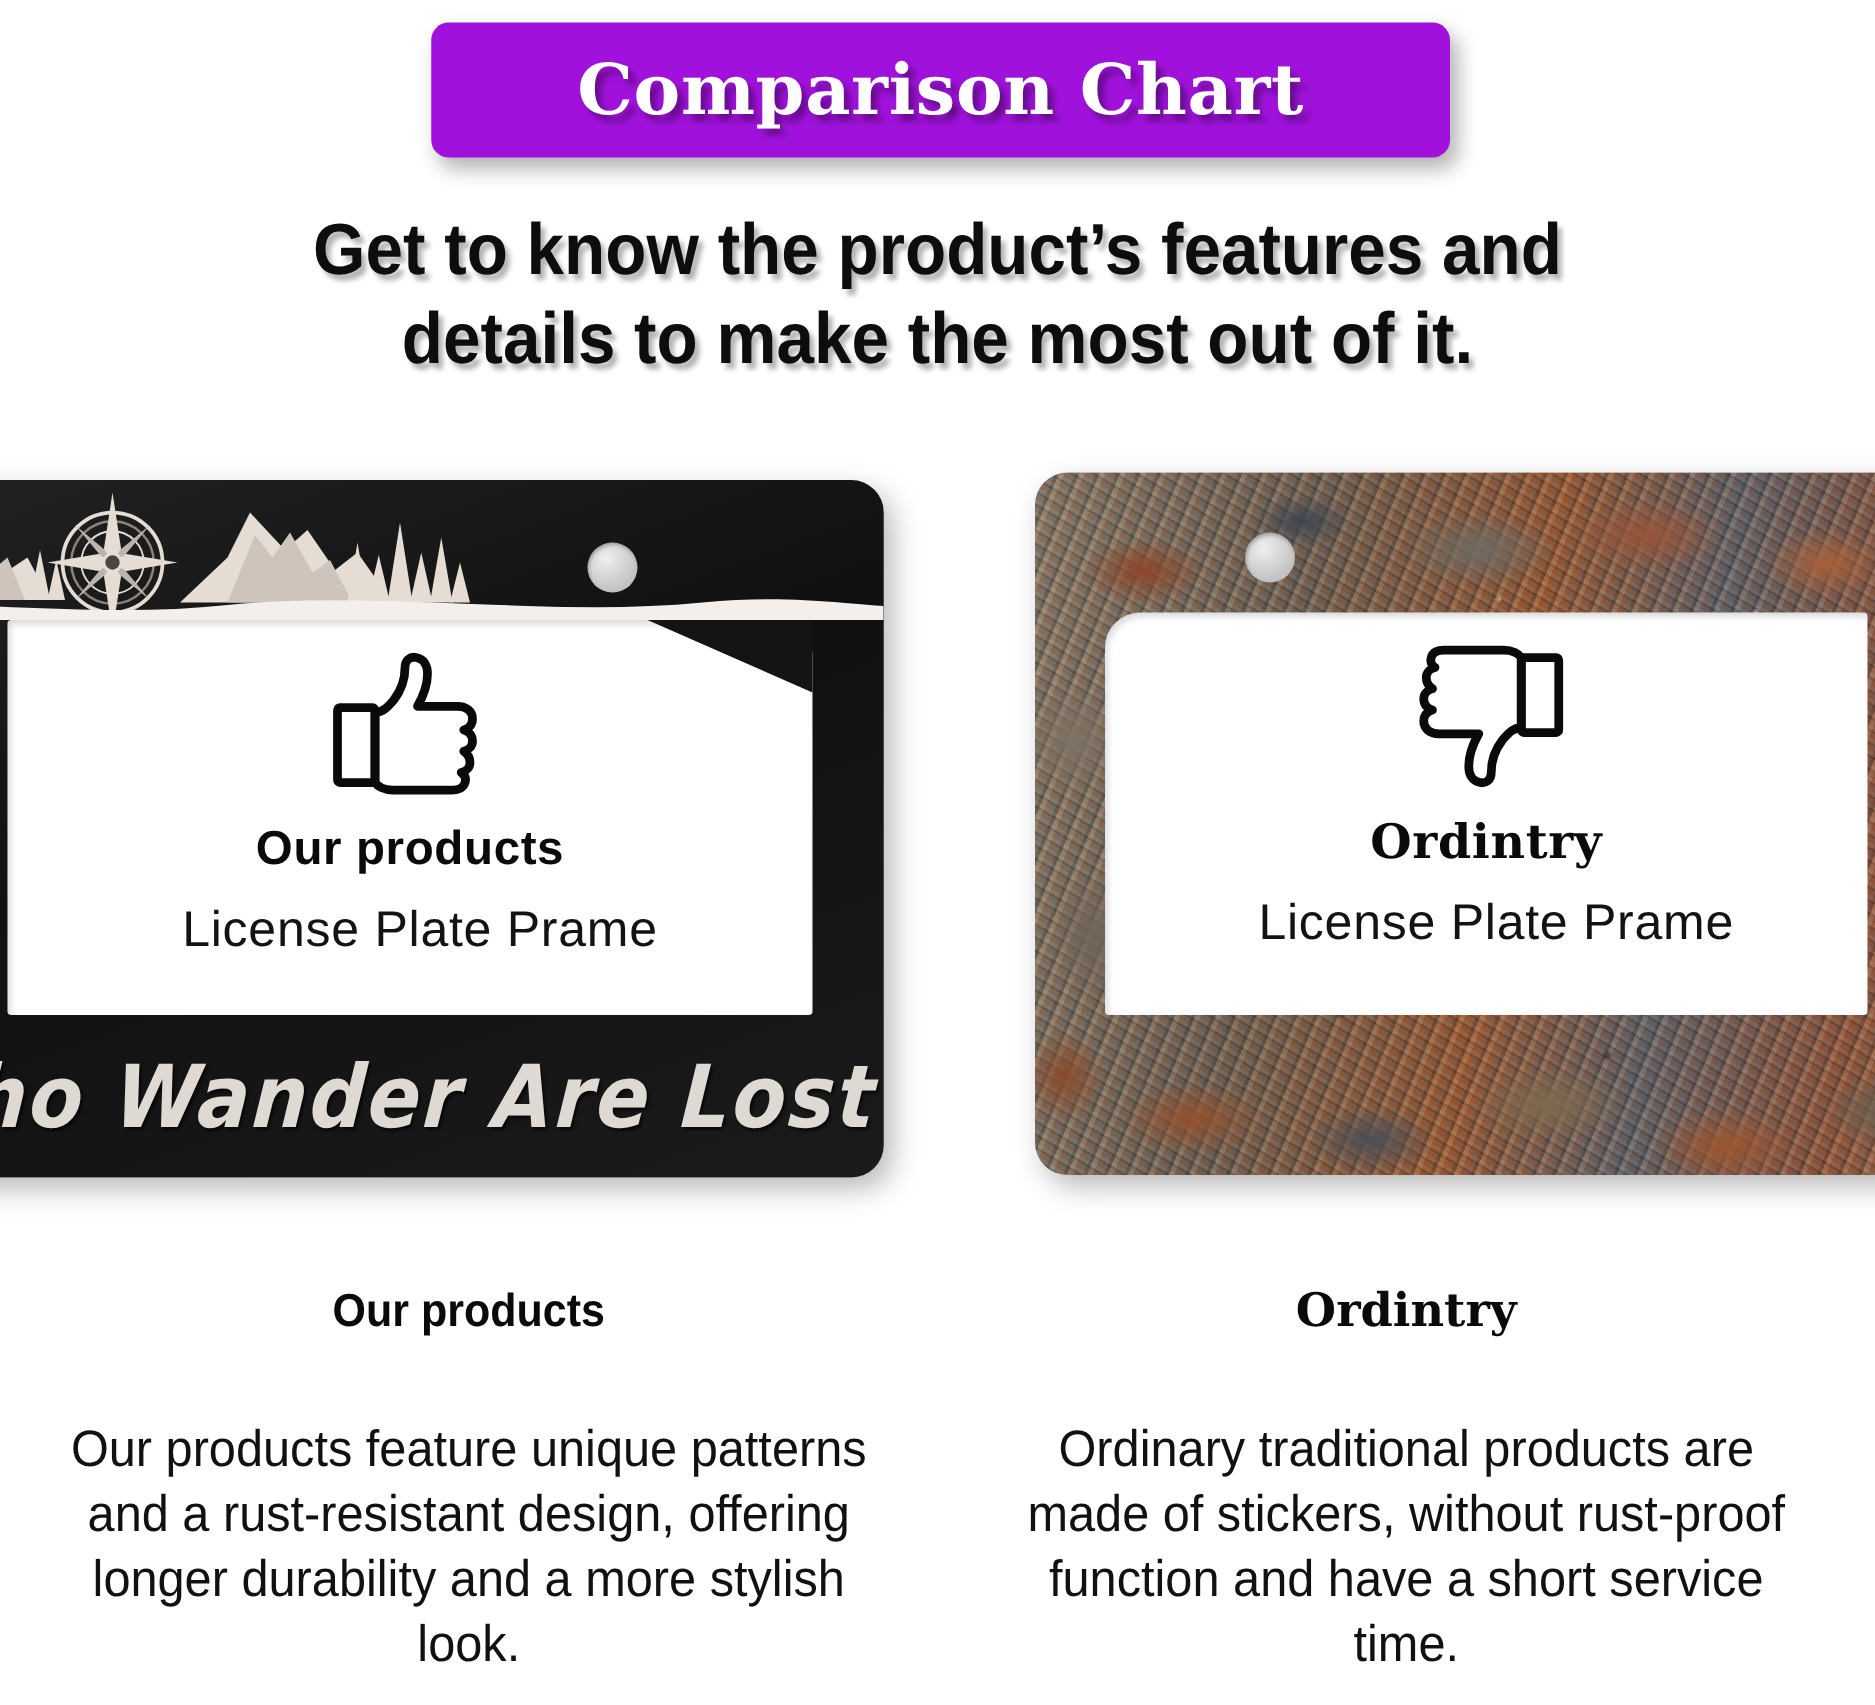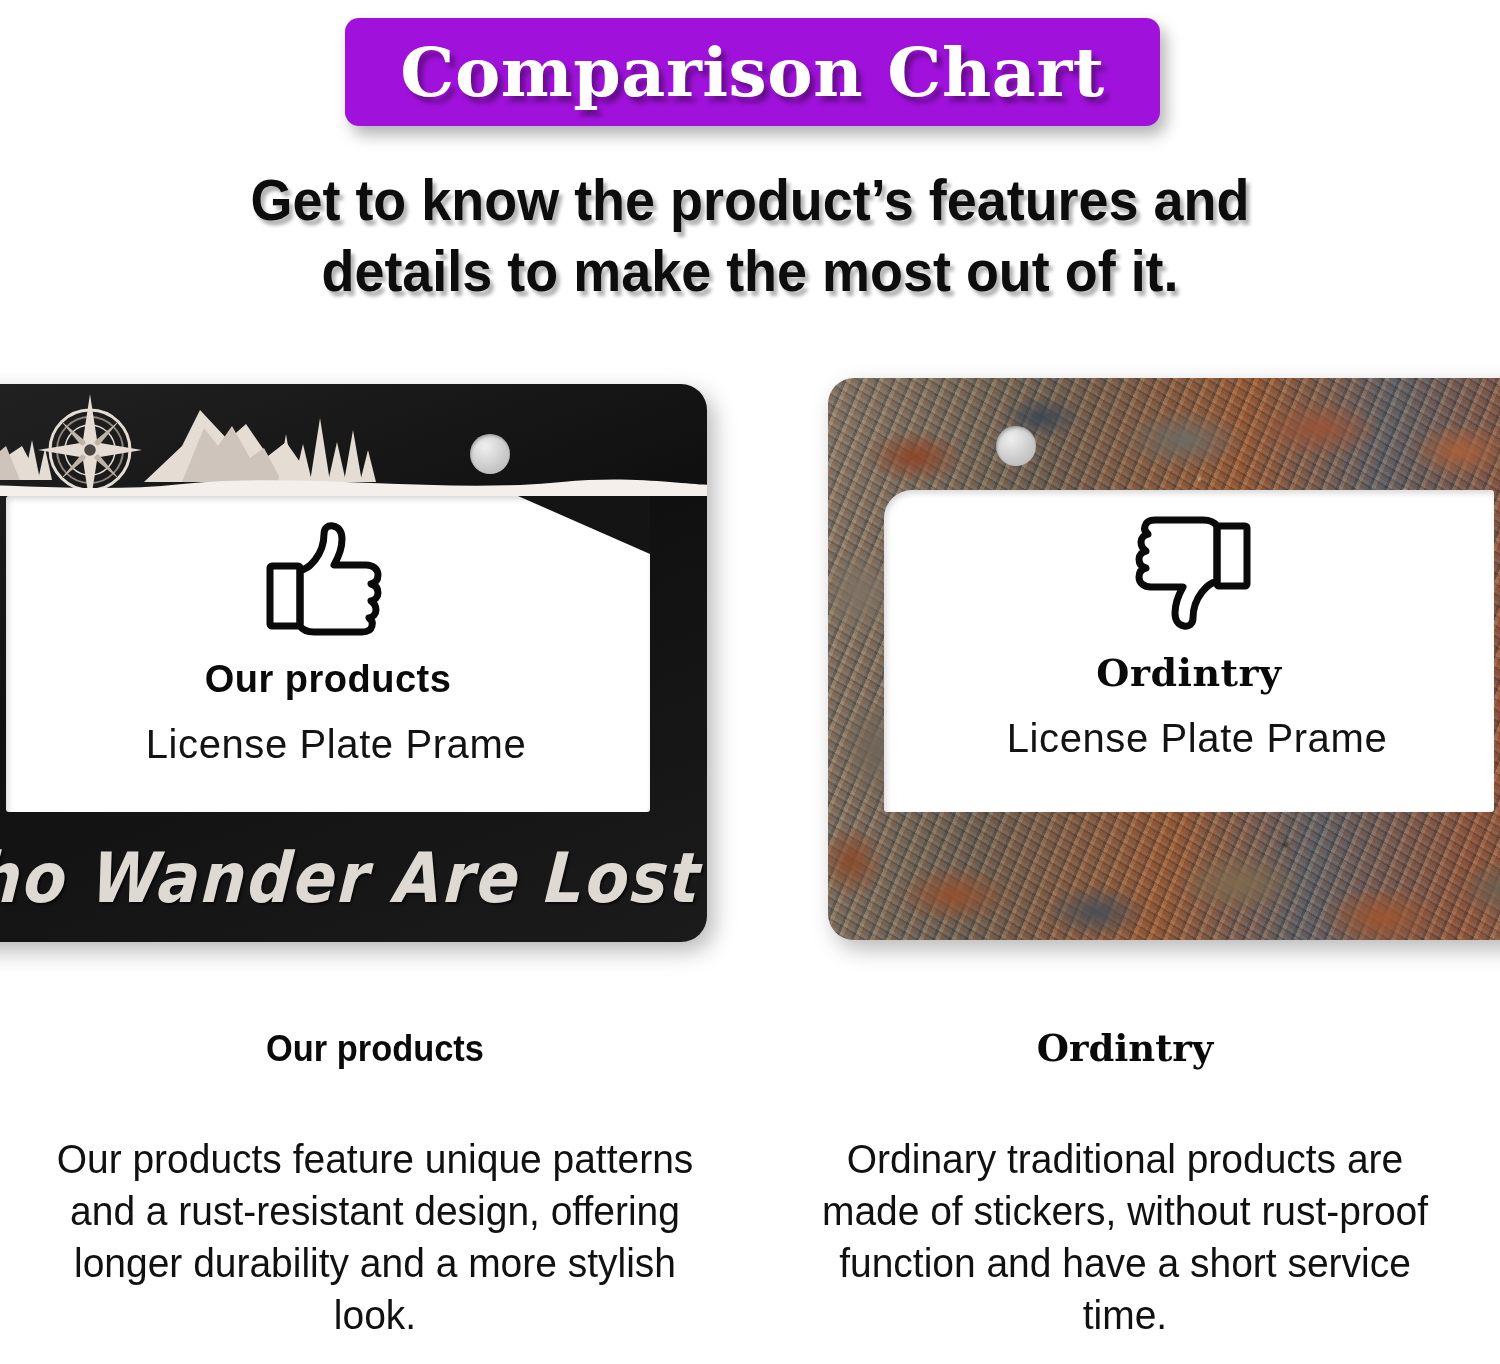--- a/index.html
+++ b/index.html
@@ -26,21 +26,21 @@
     background: #A012DB;
     border-radius: 14px;
     box-shadow: 6px 9px 16px rgba(0,0,0,0.30);
     display: flex;
     align-items: center;
     justify-content: center;
   }
   .title-banner-text {
     font-family: "DejaVu Serif", "Liberation Serif", serif;
     font-weight: bold;
-    font-size: 68px;
+    font-size: 56px;
     color: #ffffff;
     letter-spacing: 0.5px;
     text-shadow: 5px 6px 5px rgba(0,0,0,0.35);
     line-height: 1;
     white-space: nowrap;
   }
 
   
   .subtitle {
     position: absolute;

